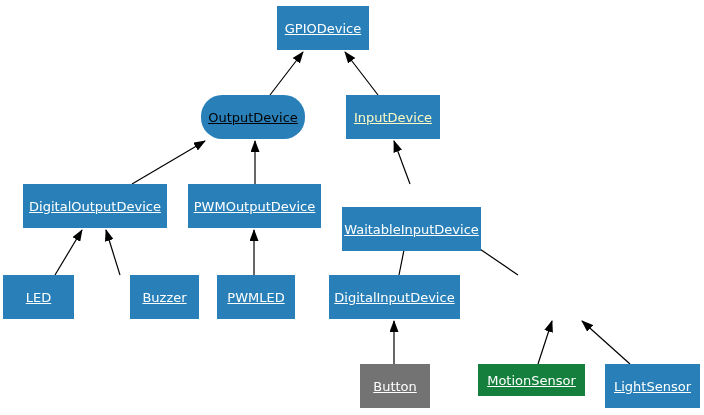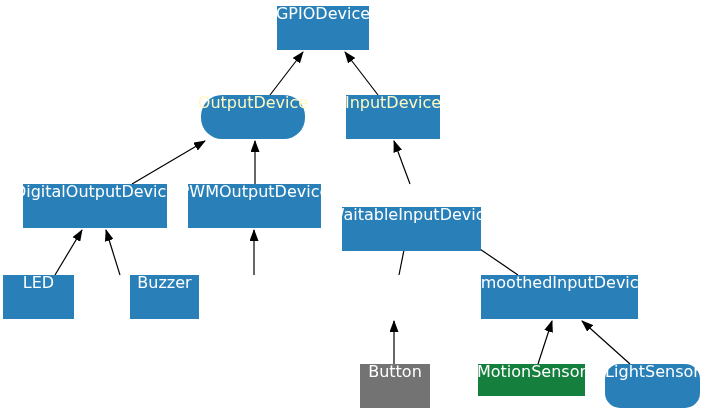--- a/index.html
+++ b/index.html
@@ -25,25 +25,27 @@
   .edge {
     stroke: #000000;
     stroke-width: 1.2;
     fill: none;
   }
   .node {
     position: absolute;
     background: #2980b9;
     color: #ffffff;
     display: flex;
+    align-items: center;
     justify-content: center;
-    font-size: 16px;
+    font-size: 13px;
     line-height: 1;
     white-space: nowrap;
     box-sizing: border-box;
+    text-decoration: underline;
   }
   .node span {
     display: inline-block;
   }
 </style>
 </head>
 <body>
 
 <div class="canvas" style="background: rgb(255, 255, 255);">
 
@@ -64,47 +66,50 @@
     <line class="edge" x1="399" y1="275" x2="408" y2="230" marker-end="url(#arrowhead)" stroke="#000000"></line>
     <line class="edge" x1="518" y1="275" x2="452" y2="230" marker-end="url(#arrowhead)" stroke="#000000"></line>
     <line class="edge" x1="394" y1="364" x2="394" y2="321" marker-end="url(#arrowhead)" stroke="#000000"></line>
     <line class="edge" x1="538" y1="364" x2="552" y2="321" marker-end="url(#arrowhead)" stroke="#000000"></line>
     <line class="edge" x1="630" y1="364" x2="582" y2="321" marker-end="url(#arrowhead)" stroke="#000000"></line>
   </svg>
 
   <div class="node" style="left: 277px; top: 6px; width: 92px; height: 44px; background: rgb(41, 128, 185); color: rgb(255, 255, 255);">
       <span>GPIODevice</span>
     </div>
-  <div class="node" style="left: 201px; top: 95px; width: 104px; height: 44px; background: rgb(41, 128, 185); color: #fef9c3; border-radius: 21px;">
+  <div class="node" style="left: 201px; top: 95px; width: 104px; height: 44px; background: rgb(41, 128, 185); color: #000000; border-radius: 21px;">
       <span>OutputDevice</span>
     </div>
   <div class="node" style="left: 346px; top: 95px; width: 94px; height: 44px; background: rgb(41, 128, 185); color: #fef9c3;">
       <span>InputDevice</span>
     </div>
   <div class="node" style="left: 188px; top: 184px; width: 133px; height: 44px; background: rgb(41, 128, 185); color: rgb(255, 255, 255);">
       <span>PWMOutputDevice</span>
     </div>
   <div class="node" style="left: 23px; top: 184px; width: 144px; height: 44px; background: rgb(41, 128, 185); color: rgb(255, 255, 255);">
       <span>DigitalOutputDevice</span>
     </div>
   <div class="node" style="left: 342px; top: 184px; width: 139px; height: 44px; background: rgb(41, 128, 185); color: rgb(255, 255, 255); margin-top: 23px;">
       <span>WaitableInputDevice</span>
     </div>
   <div class="node" style="left: 3px; top: 275px; width: 71px; height: 44px; background: rgb(41, 128, 185); color: rgb(255, 255, 255);">
       <span>LED</span>
     </div>
   <div class="node" style="left: 94px; top: 275px; width: 69px; height: 44px; background: rgb(41, 128, 185); color: rgb(255, 255, 255); margin-left: 36px;">
       <span>Buzzer</span>
     </div>
-  <div class="node" style="left: 481px; top: 275px; width: 157px; height: 44px; background: rgb(41, 128, 185); color: rgb(255, 255, 255);">
-      <span>SmoothedInputDevice</span>
+  <div class="node" style="left: 217px; top: 275px; width: 78px; height: 44px; background: rgb(41, 128, 185); color: rgb(255, 255, 255);">
+      <span>PWMLED</span>
+    </div>
+  <div class="node" style="left: 329px; top: 275px; width: 131px; height: 44px; background: rgb(41, 128, 185); color: rgb(255, 255, 255);">
+      <span>DigitalInputDevice</span>
     </div>
   <div class="node" style="left: 360px; top: 364px; width: 70px; height: 44px; background: #737373; color: rgb(255, 255, 255);">
       <span>Button</span>
     </div>
   <div class="node" style="left: 478px; top: 364px; width: 107px; height: 32px; background: #15803d; color: rgb(255, 255, 255);">
       <span>MotionSensor</span>
     </div>
-  <div class="node" style="left: 605px; top: 364px; width: 95px; height: 44px; background: rgb(41, 128, 185); color: rgb(255, 255, 255); border-radius: 15px;">
+  <div class="node" style="left: 605px; top: 364px; width: 95px; height: 44px; background: rgb(41, 128, 185); color: rgb(255, 255, 255);">
       <span>LightSensor</span>
     </div>
 
 </div>
 
 </body></html>

